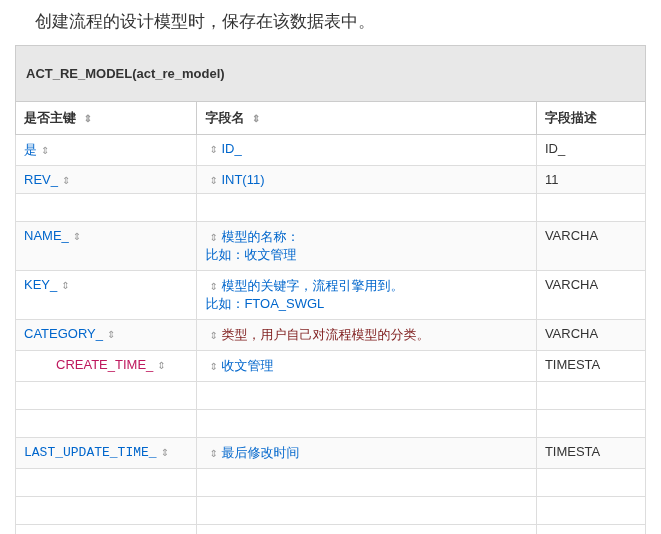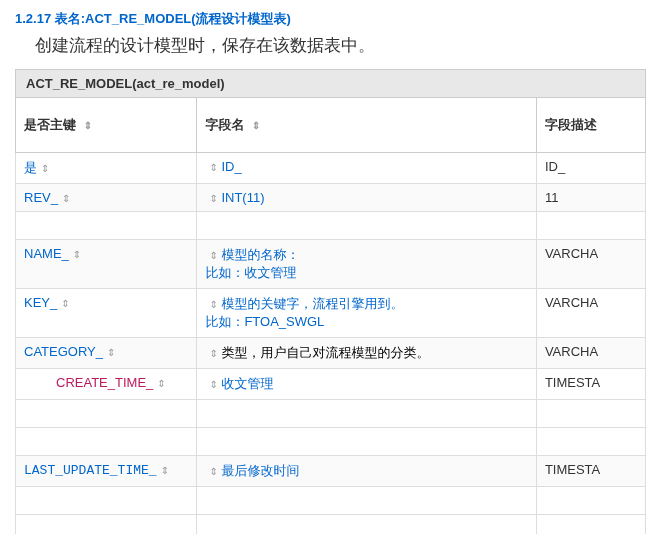--- a/index.html
+++ b/index.html
@@ -20,37 +20,37 @@
       margin-bottom: 6px;
     }
     .page-subtitle {
       color: #333;
       font-size: 17px;
       margin-bottom: 12px;
       padding-left: 20px;
     }
     .table-title {
       background: #e8e8e8;
-      padding: 6px 10px;
+      padding: 20px 10px;
       font-weight: bold;
       font-size: 13px;
       color: #333;
       border: 1px solid #ccc;
       border-bottom: none;
     }
     table {
       width: 100%;
       border-collapse: collapse;
       border: 1px solid #ccc;
     }
     thead tr {
       background: #f0f0f0;
     }
     th {
-      padding: 18px 8px;
+      padding: 7px 8px;
       border: 1px solid #ccc;
       font-weight: bold;
       font-size: 13px;
       color: #333;
       text-align: left;
     }
     td {
       padding: 6px 8px;
       border: 1px solid #ddd;
       font-size: 13px;
@@ -75,21 +75,20 @@
       background: #fff;
     }
     .th-pk { width: 120px; }
     .th-field { width: 280px; }
     .th-type { width: 90px; }
   </style>
 </head>
 <body>
 
 <div class="page-container">
-  <div class="page-title">1.2.17 表名:ACT_RE_MODEL(流程设计模型表)</div>
   <div class="page-subtitle">创建流程的设计模型时，保存在该数据表中。</div>
 
   <div class="table-title">ACT_RE_MODEL(act_re_model)</div>
 
   <table>
     <thead>
       <tr>
         <th class="th-pk">
           <span>是否主键</span>
           <span class="sort-icon">⇕</span>
@@ -124,21 +123,21 @@
           <td><span class="sort-icon">⇕</span> <span style="color: rgb(0, 102, 204);">模型的名称：<br>比如：收文管理</span></td>
           <td>VARCHA</td>
         </tr>
         <tr>
           <td><span style="color: rgb(0, 102, 204);">KEY_</span><span class="sort-icon">⇕</span></td>
           <td><span class="sort-icon">⇕</span> <span style="color: rgb(0, 102, 204); margin-top: 37px;">模型的关键字，流程引擎用到。<br>比如：FTOA_SWGL</span></td>
           <td>VARCHA</td>
         </tr>
         <tr>
           <td><span style="color: rgb(0, 102, 204);">CATEGORY_</span><span class="sort-icon">⇕</span></td>
-          <td><span class="sort-icon">⇕</span> <span style="color: #000000;">类型，用户自己对流程模型的分类。</span></td>
+          <td><span class="sort-icon">⇕</span> <span style="color: #7f1d1d;">类型，用户自己对流程模型的分类。</span></td>
           <td>VARCHA</td>
         </tr>
         <tr>
           <td><span style="color: #be185d; margin-left: 32px;">CREATE_TIME_</span><span class="sort-icon">⇕</span></td>
           <td><span class="sort-icon">⇕</span> <span style="color: rgb(0, 102, 204);">收文管理</span></td>
           <td>TIMESTA</td>
         </tr>
         <tr class="empty-row">
           <td>&nbsp;</td>
           <td>&nbsp;</td>

